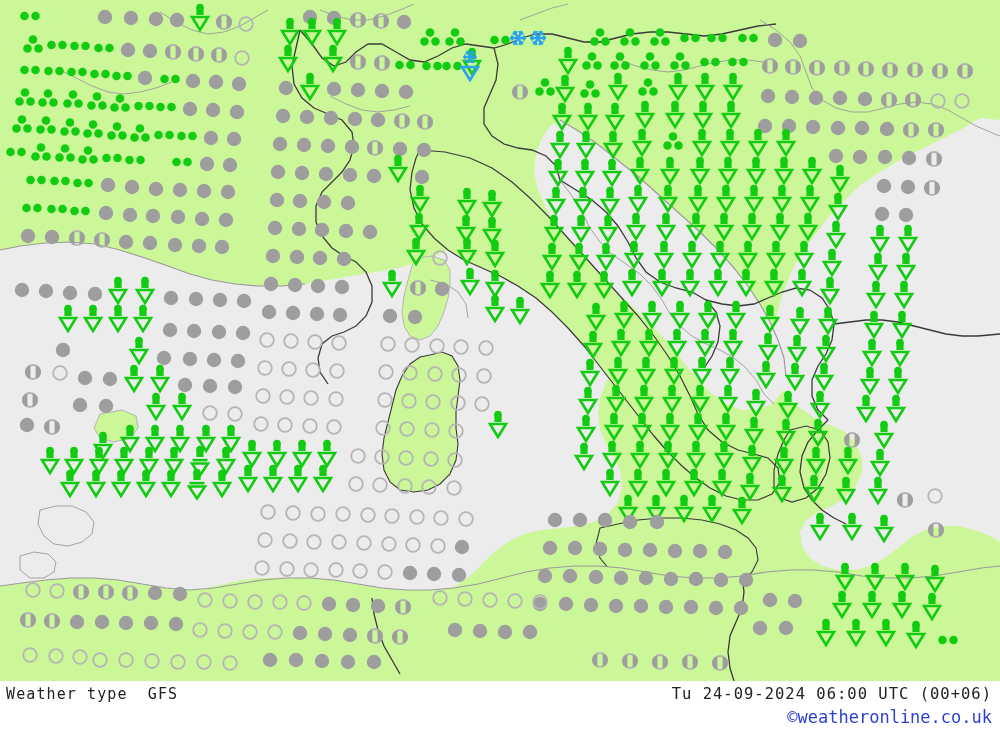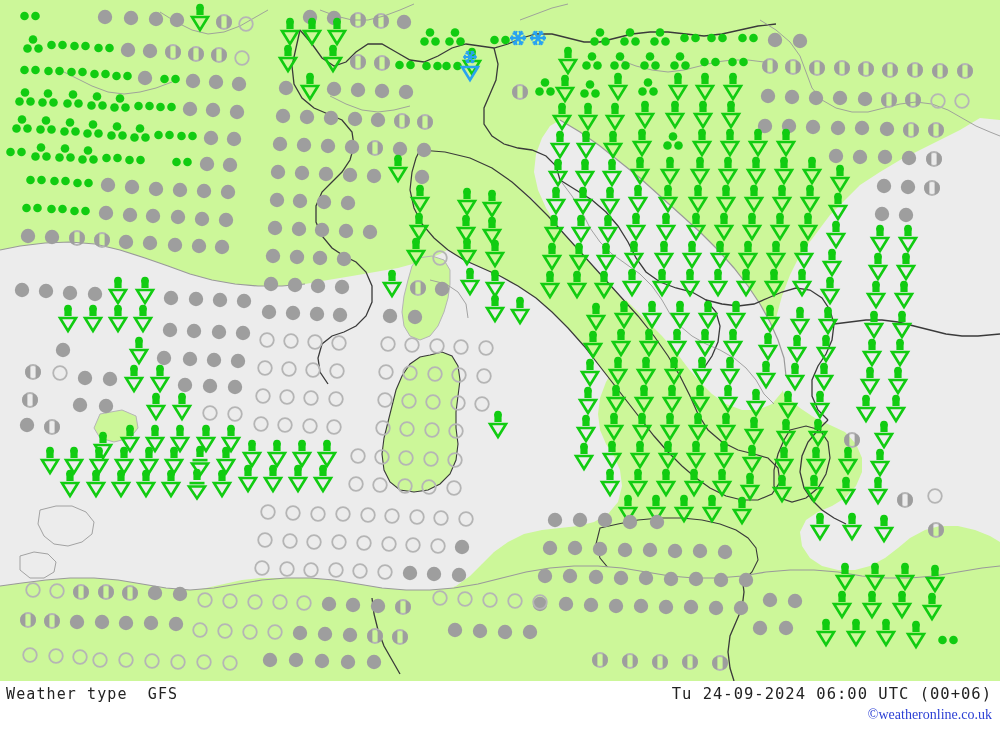--- a/index.html
+++ b/index.html
@@ -8,21 +8,21 @@
 
   
   #map{position:absolute;left:0;top:0;width:1000px;height:681px;overflow:hidden;background:#ececec;}
   #map svg{position:absolute;left:0;top:0;}
   #symlayer{position:absolute;left:0;top:0;width:1000px;height:681px;pointer-events:none;}
 
   
   #footer{position:absolute;left:0;top:681px;width:1000px;height:38px;background:#ffffff;}
   #ftitle{position:absolute;left:6px;top:4px;font-size:15px;letter-spacing:1.1px;color:#222;white-space:pre;}
   #fdate{position:absolute;right:8px;top:4px;font-size:15.5px;letter-spacing:1.0px;color:#222;white-space:pre;text-align:right;}
-  #fcopy{position:absolute;right:8px;top:26px;font-size:14px;color:#2b3fd4;white-space:pre;font-family:Liberation Serif, serif;}
+  #fcopy{position:absolute;right:8px;top:26px;font-size:17px;color:#2b3fd4;white-space:pre;}
 </style>
 </head>
 <body>
 
 <div id="app">
 
   <div id="map">
 
     <svg width="1000" height="681">
       <defs>

